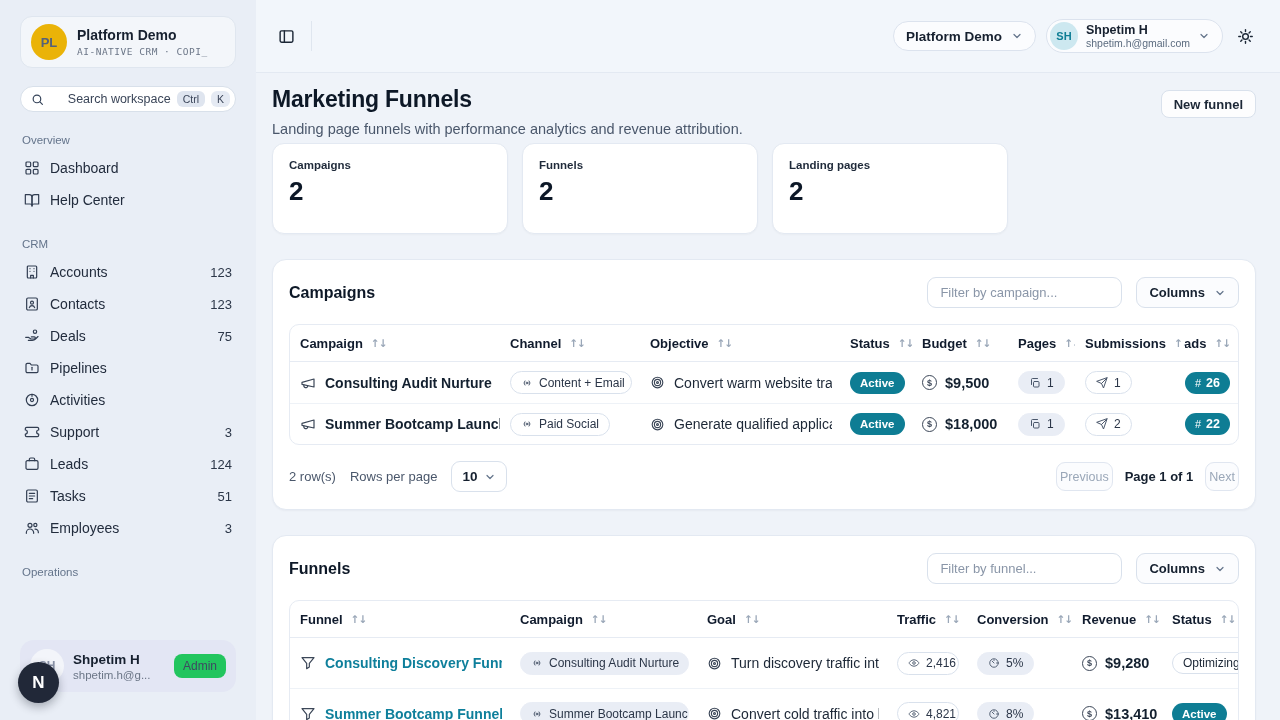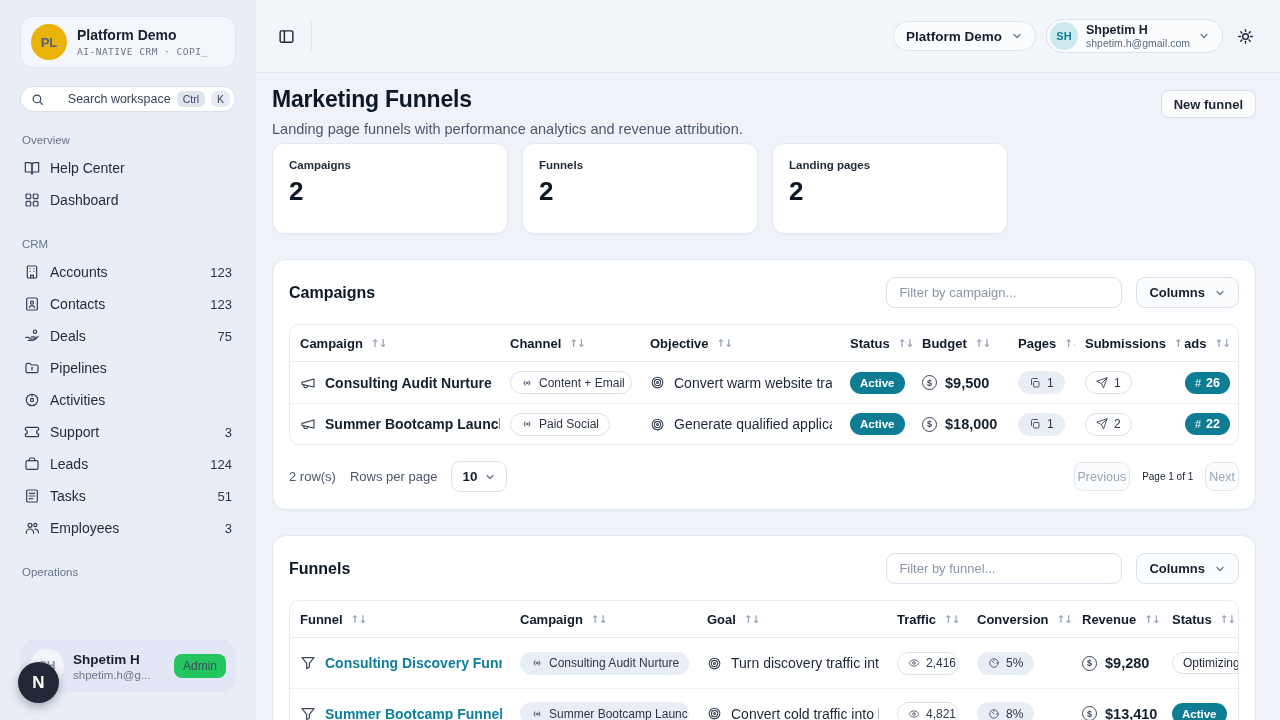--- a/index.html
+++ b/index.html
@@ -51,21 +51,21 @@
   .new-funnel-btn { margin-left:auto; margin-top:4px; height:28px; padding:0 12px; border-radius:8px; border:1px solid #d9e1ec; background:#fdfdfe; font-size:13px; font-weight:600; color:#1c2736; cursor:pointer; font-family:inherit; }
 
   .stats { display:flex; gap:14px; margin-top:5px; }
   .stat-card { width:236px; height:91px; background:#fff; border:1px solid #e3e9f2; border-radius:12px; padding:15px 16px; box-shadow:0 1px 2px rgba(16,24,40,.03); }
   .stat-label { font-size:11.5px; font-weight:600; color:#1f2a3a; }
   .stat-value { font-size:26px; font-weight:800; color:#0d1827; margin-top:5px; }
 
   .panel { background:#fff; border:1px solid #e3e9f2; border-radius:14px; margin-top:25px; padding:17px 16px; box-shadow:0 1px 2px rgba(16,24,40,.04); }
   .panel-head { display:flex; align-items:center; }
   .panel-title { font-size:16px; font-weight:700; color:#0d1827; }
-  .filter-input { margin-left:auto; width:236px; height:31px; border:1px solid #d9e1ec; border-radius:9px; padding:8px 12px; font-size:13px; font-family:inherit; color:#2c3748; outline:none; background:#fff; }
+  .filter-input { margin-left:auto; width:195px; height:31px; border:1px solid #d9e1ec; border-radius:9px; padding:8px 12px; font-size:13px; font-family:inherit; color:#2c3748; outline:none; background:#fff; }
   .filter-input::placeholder { color:#8a96a8; }
   .columns-btn { margin-left:14px; height:31px; padding:0 12px; border-radius:9px; border:1px solid #d9e1ec; background:#fbfcfe; font-size:13px; font-weight:600; color:#15202f; display:flex; align-items:center; gap:9px; cursor:pointer; font-family:inherit; }
 
   .tablewrap { border:1px solid #e6ebf3; border-radius:10px; margin-top:16px; overflow:hidden; }
   .trow { display:grid; align-items:center; }
   .c-grid { grid-template-columns:210px 140px 200px 72px 96px 67px 110px 1fr; }
   .f-grid { grid-template-columns:220px 187px 190px 80px 105px 90px 1fr; }
   .thead { height:37px; border-bottom:1px solid #e6ebf3; }
   .c-grid.tdata { height:41px; }
   .f-grid.tdata { height:50px; }
@@ -87,21 +87,21 @@
   .badge.outline { background:#fff; border:1px solid #d9e1ec; color:#1c2736; font-weight:400; font-size:12px; }
   .money-cell { gap:8px; font-size:14.5px; font-weight:700; color:#13202f; }
   .dollar-ic { width:15px; height:15px; border:1.3px solid #3c4758; border-radius:50%; color:#3c4758; font-size:9px; font-weight:700; display:flex; align-items:center; justify-content:center; flex:none; }
   .leads-pill { display:inline-flex; align-items:center; gap:5px; height:22px; padding:0 10px; border-radius:999px; background:#0e7d94; color:#fff; font-size:12.5px; font-weight:700; }
   .hash { font-size:11px; font-weight:400; }
 
   .pag { margin-top:16px; display:flex; align-items:center; gap:14px; font-size:13px; color:#4a576b; }
   .rpp-select { width:56px; height:31px; border:1px solid #d9e1ec; border-radius:9px; background:#fff; display:flex; align-items:center; justify-content:center; gap:7px; font-size:13.5px; font-weight:600; color:#15202f; cursor:pointer; }
   .pag-right { margin-left:auto; display:flex; align-items:center; gap:12px; }
   .pag-btn { height:29px; padding:0 3px; border-radius:9px; border:1px solid #e0e6f0; background:#fbfcfe; color:#9aa7b8; font-size:12.5px; font-family:inherit; cursor:default; }
-  .pag-page { font-size:10px; font-weight:400; color:#15202f; }
+  .pag-page { font-size:13px; font-weight:700; color:#15202f; }
 </style>
 </head>
 <body>
 
 <svg width="0" height="0" style="position:absolute">
   <defs>
     <g id="i-panel">
         <rect x="3" y="4" width="18" height="16" rx="2"></rect>
         <line x1="9" y1="4" x2="9" y2="20"></line>
       </g>
@@ -234,29 +234,29 @@
         </svg>
       <input class="search-input" placeholder="Search workspace" style="">
       <span class="kbd">Ctrl</span>
       <span class="kbd k2">K</span>
     </div>
 
     <nav>
       <div class="nav-label">Overview</div>
       <div class="nav-item">
         <svg viewBox="0 0 24 24" fill="none" stroke="currentColor" stroke-width="1.8" stroke-linecap="round" stroke-linejoin="round">
+            <use href="#i-dash"></use>
+          </svg>
+        <span>Dashboard</span>
+      </div>
+      <div class="nav-item">
+        <svg viewBox="0 0 24 24" fill="none" stroke="currentColor" stroke-width="1.8" stroke-linecap="round" stroke-linejoin="round">
             <use href="#i-book"></use>
           </svg>
         <span>Help Center</span>
-      </div>
-      <div class="nav-item">
-        <svg viewBox="0 0 24 24" fill="none" stroke="currentColor" stroke-width="1.8" stroke-linecap="round" stroke-linejoin="round">
-            <use href="#i-dash"></use>
-          </svg>
-        <span>Dashboard</span>
       </div>
 
       <div class="nav-label">CRM</div>
       <div class="nav-item">
         <svg viewBox="0 0 24 24" fill="none" stroke="currentColor" stroke-width="1.8" stroke-linecap="round" stroke-linejoin="round">
             <use href="#i-building"></use>
           </svg>
         <span>Accounts</span>
         <span class="nav-count">123</span>
       </div>

